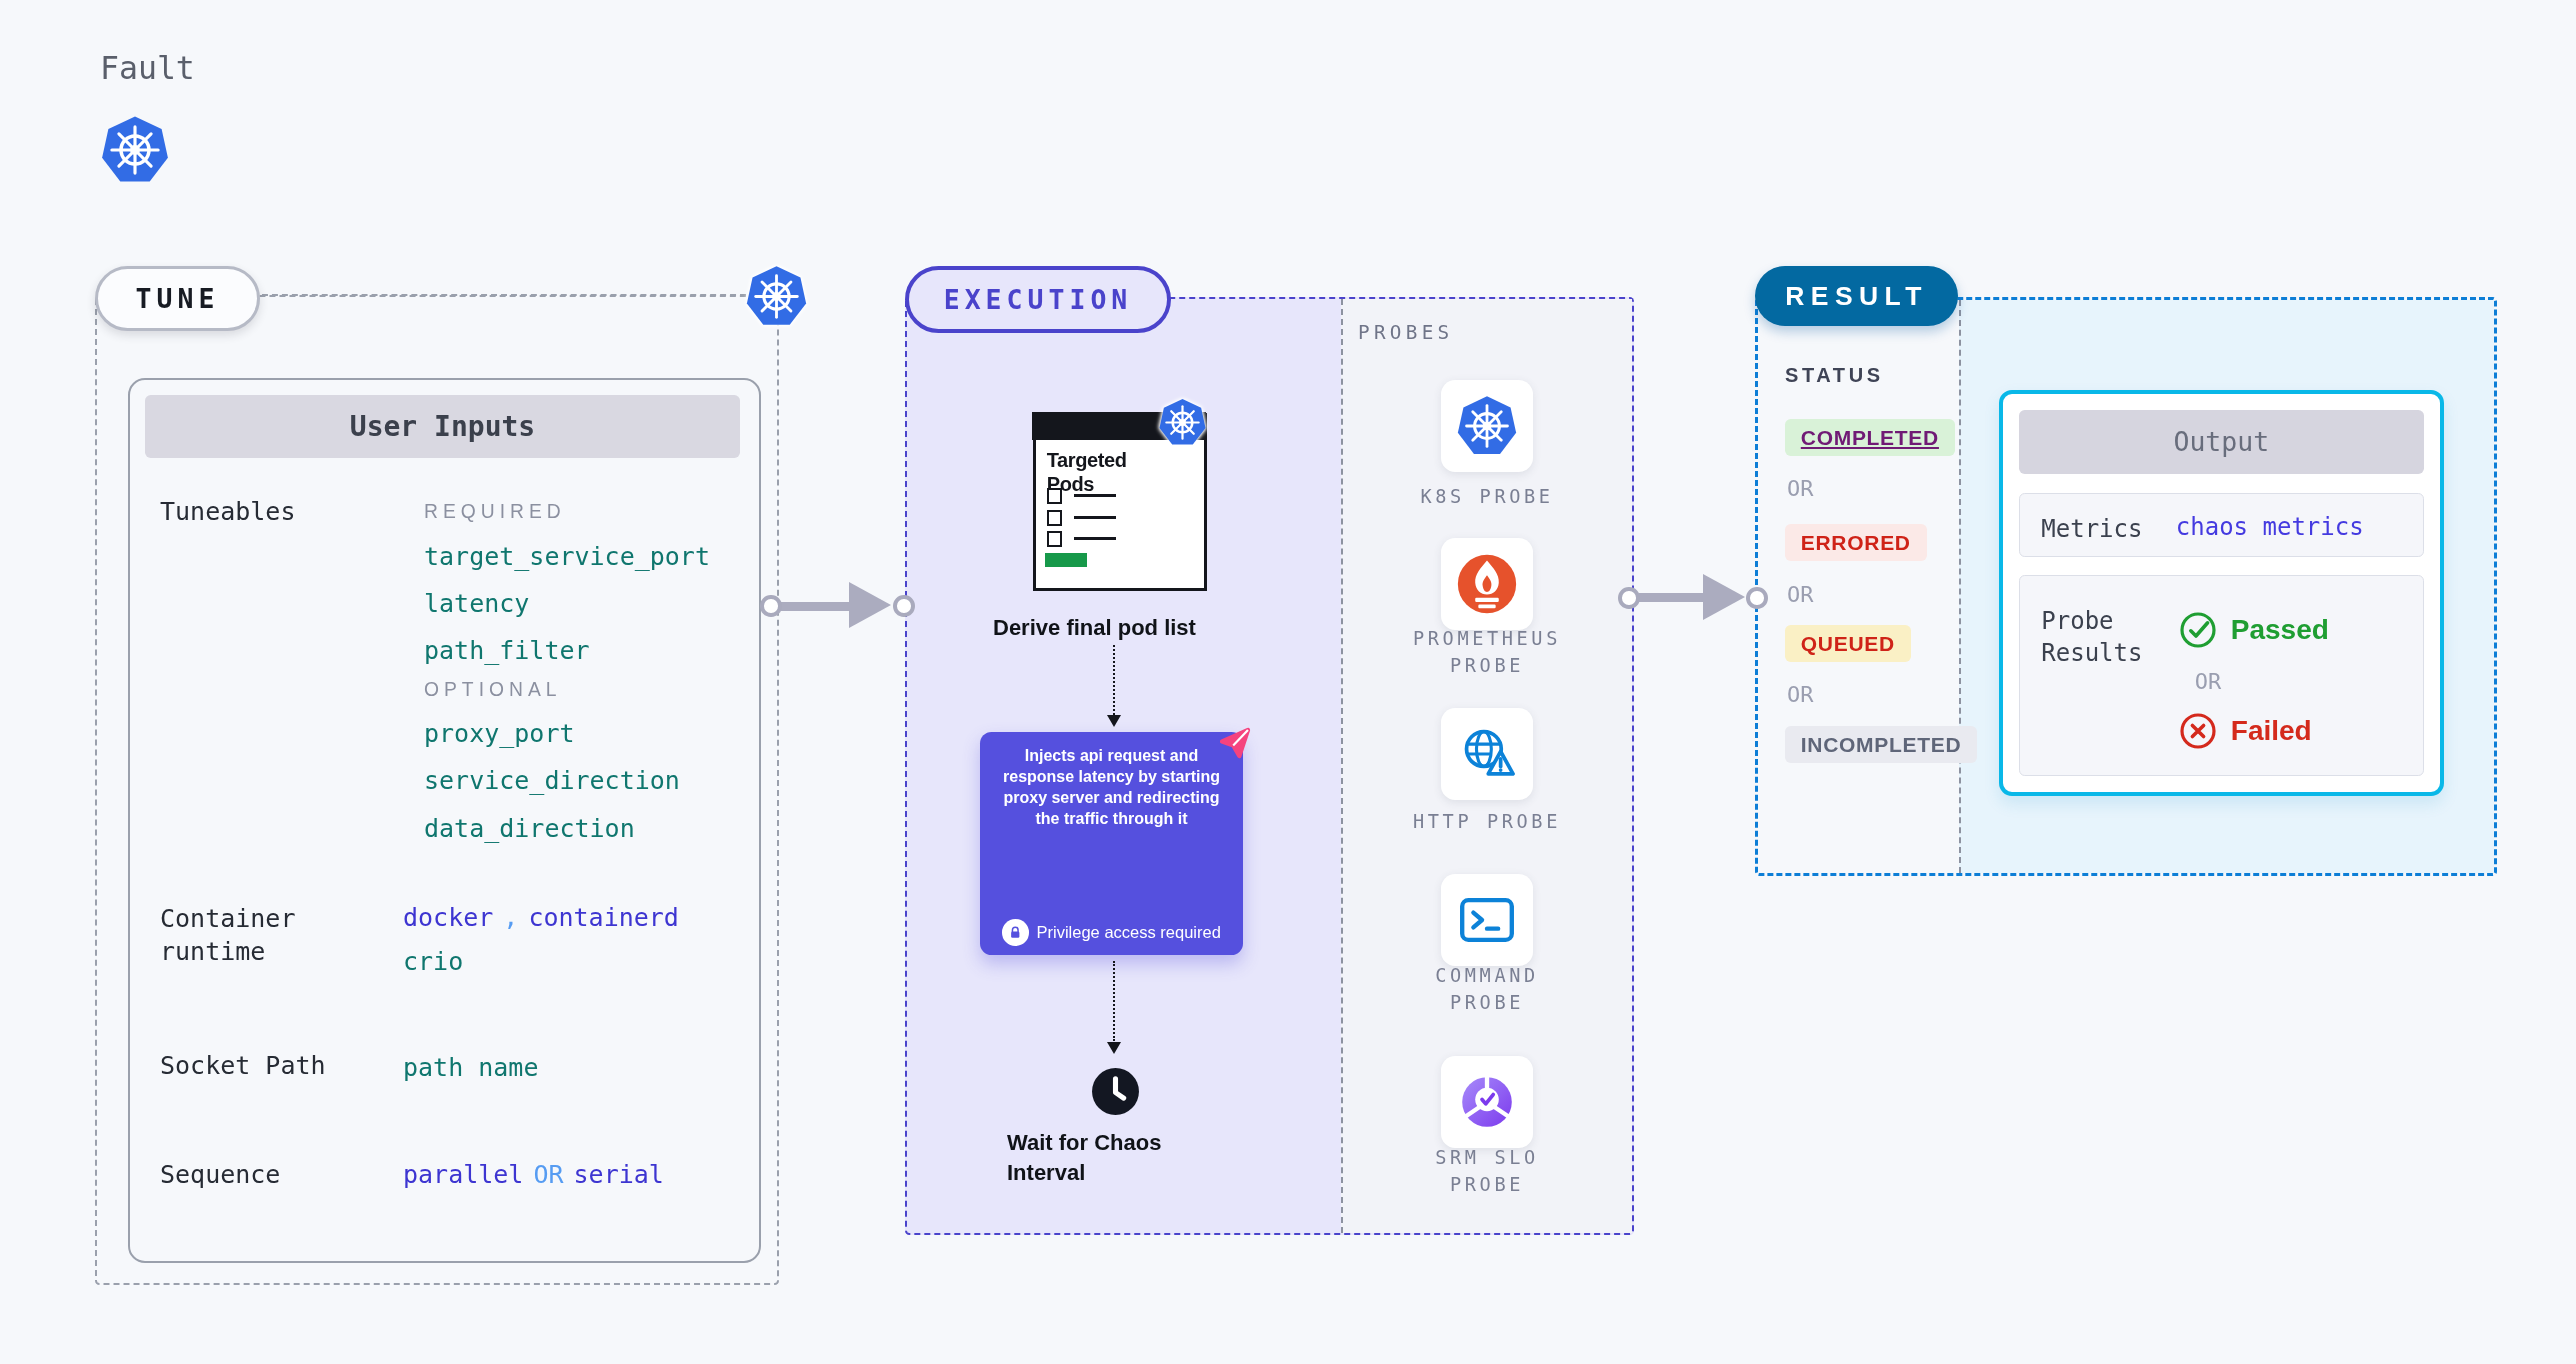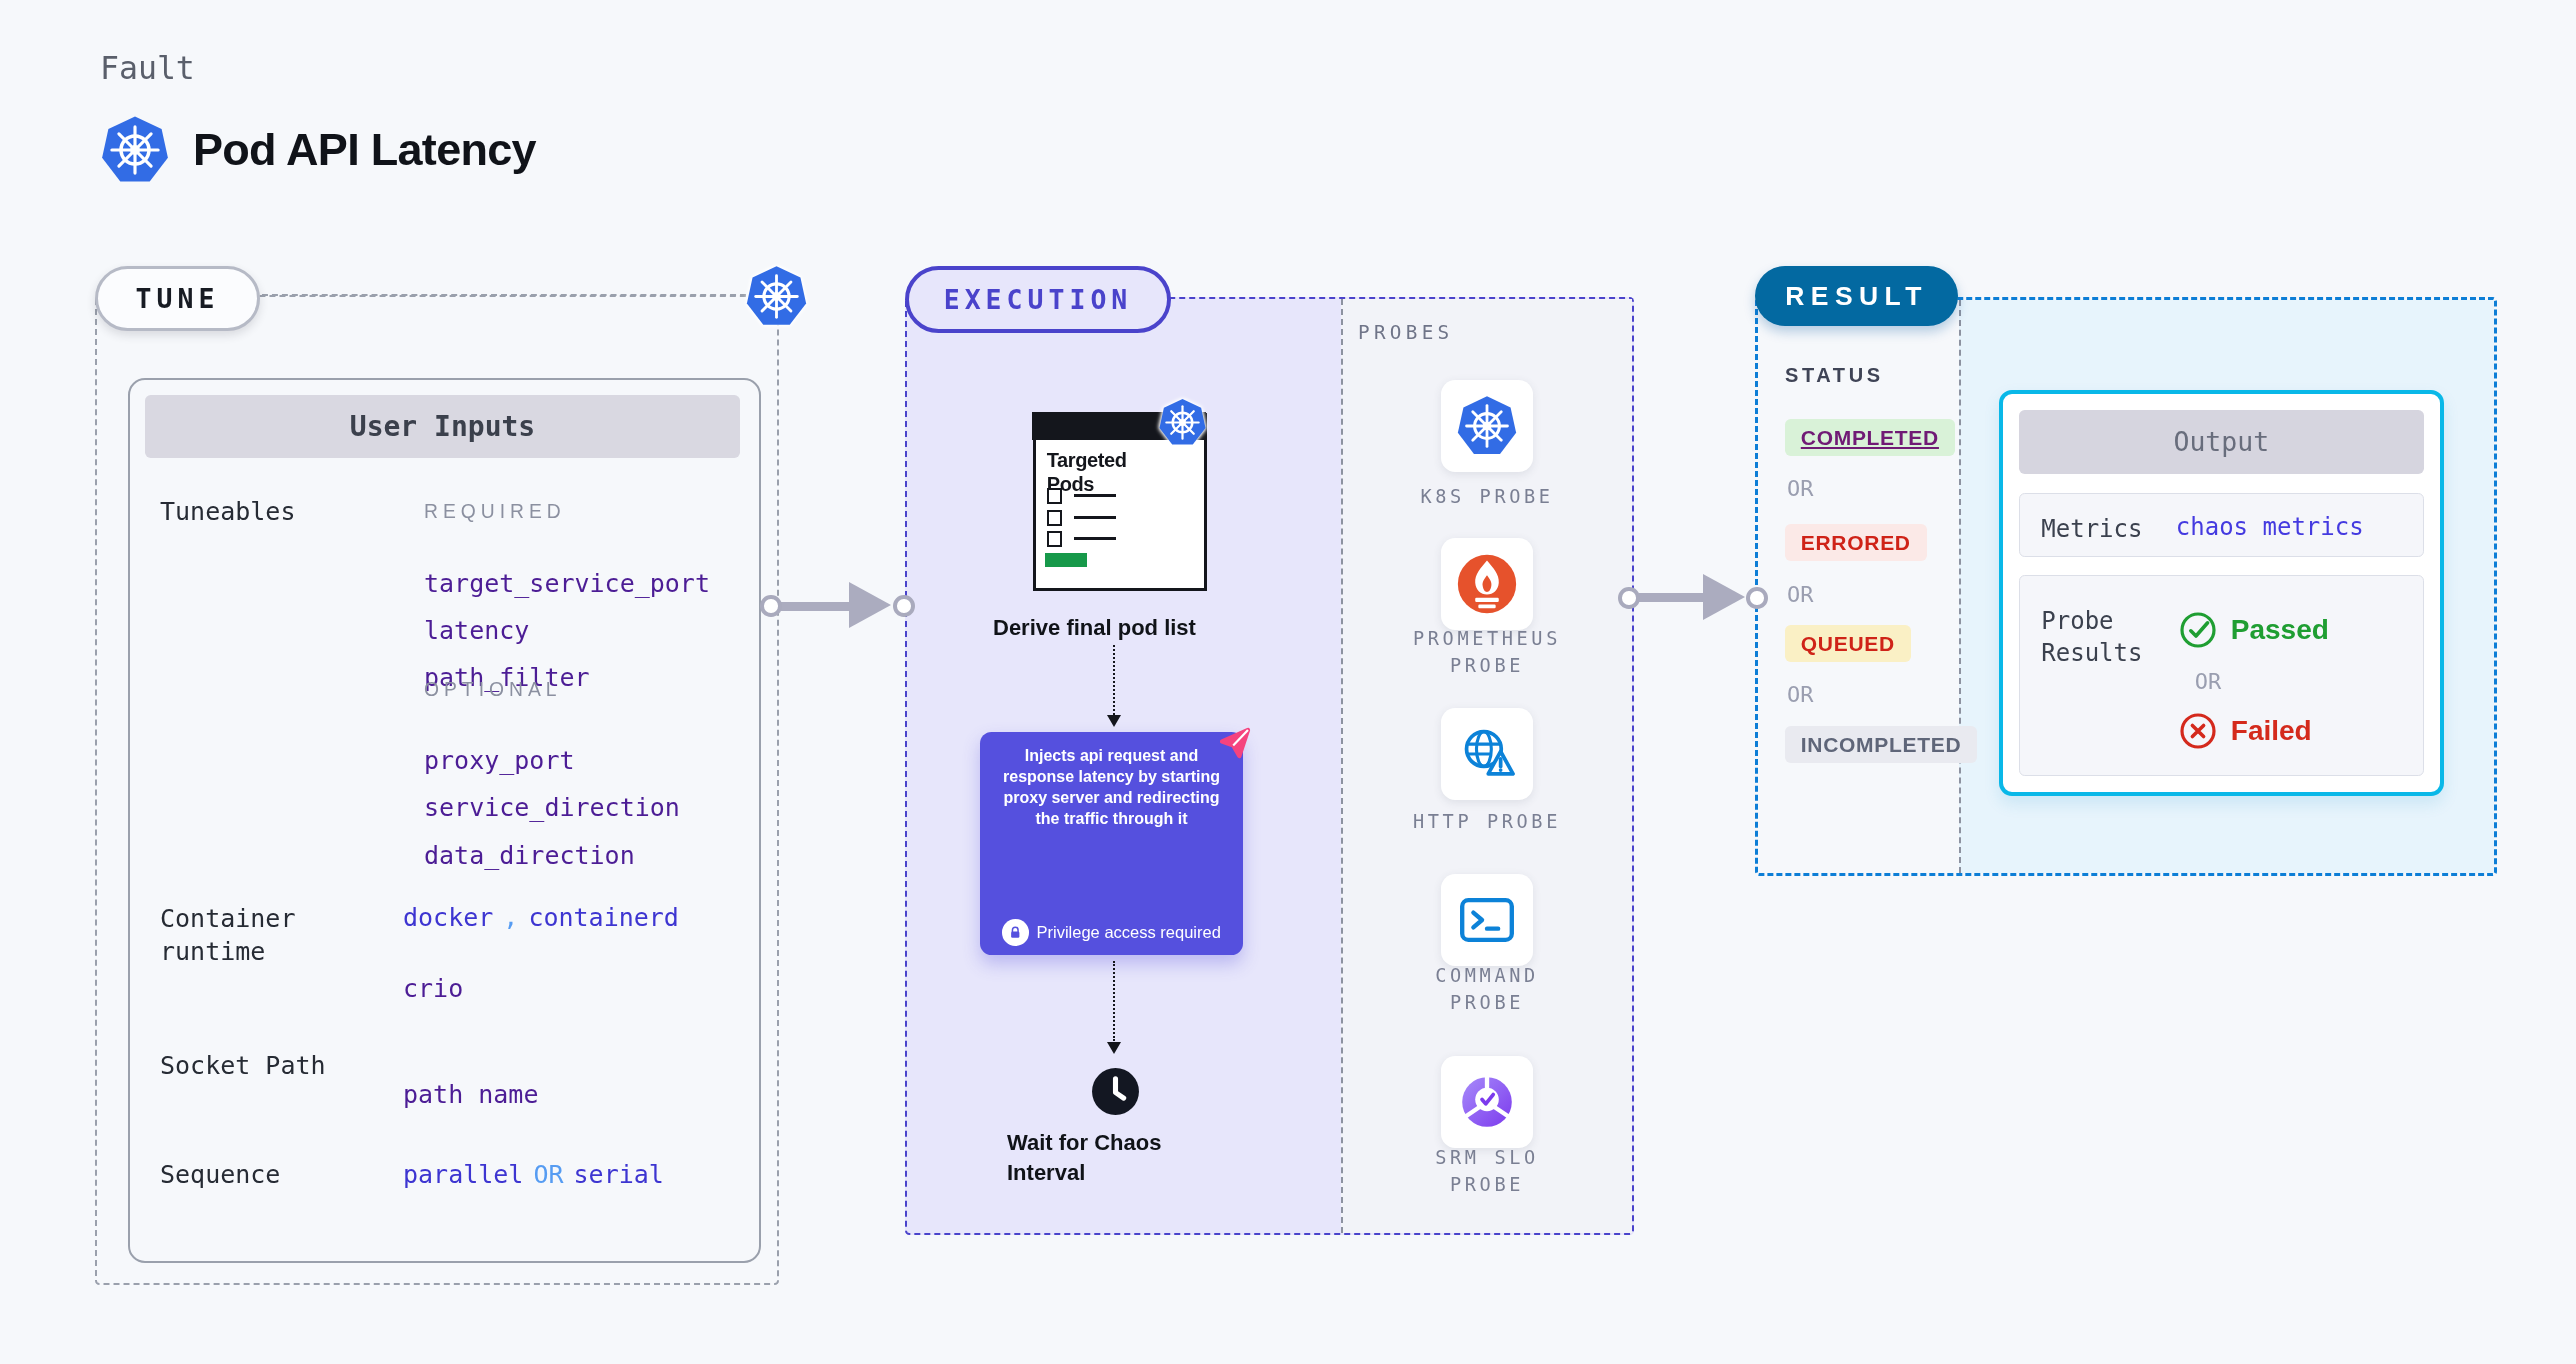--- a/index.html
+++ b/index.html
@@ -41,21 +41,21 @@
 
   
   #user-inputs{left:128px;top:378px;width:629px;height:881px;
         border:2.9px solid #9aa0ac;border-radius:17px;background:#f6f8fb;z-index:3;}
   .ui-inner-box{position:absolute;background:#eff1f7;border:1.4px solid #c9ccd8;border-radius:8.6px;}
   #ui-header{left:145px;top:395px;width:595px;height:63px;background:#d9d8e1;border-radius:5.7px;
         display:flex;align-items:center;justify-content:center;z-index:4;
         font-size:28px;font-weight:bold;color:#3b404c;}
   .field-label{position:absolute;font-size:25px;color:#262b34;z-index:4;line-height:1.3;}
   .muted-cap{position:absolute;font-size:19.3px;letter-spacing:5px;color:#8b90a0;z-index:4;font-weight:500;}
-  .code{position:absolute;font-size:25px;color:#4c1d95;z-index:4;margin-top:27px;}
+  .code{position:absolute;font-size:25px;color:#0f766e;z-index:4;}
   .code-line{position:absolute;z-index:4;font-size:25px;color:#3d35d1;display:flex;gap:10px;}
   .lt-blue{color:#569cf2;}
 
   
   .arrow-shaft{position:absolute;height:9.3px;background:#abacbf;z-index:5;}
   .arrow-head{position:absolute;width:0;height:0;z-index:5;
         border-top:23.6px solid transparent;border-bottom:23.6px solid transparent;
         border-left:42px solid #abacbf;}
   .node-dot{position:absolute;width:21.5px;height:21.5px;border-radius:50%;
         background:#fff;border:4.3px solid #a9aabd;box-sizing:border-box;z-index:7;}
@@ -213,21 +213,20 @@
       <path d="M36 36 L64 64 M64 36 L36 64" stroke="#D4291C" stroke-width="9" stroke-linecap="round"></path>
     </symbol>
   </defs>
 </svg>
 
 <div id="kicker" class="abs mono">Fault</div>
 <div id="page-title-row" class="abs">
   <svg viewBox="0 0 98 98" width="70" height="70">
       <use href="#i-k8s"></use>
     </svg>
-  <span id="page-title">Pod API Latency</span>
 </div>
 
 <div id="tune-box" class="abs"></div>
 <div id="tune-k8s-line" class="abs"></div>
 <div id="tune-pill" class="pill mono">TUNE</div>
 <div class="icon-slot halo" style="left:745px;top:265px;width:63px;height:63px;">
   <svg width="63" height="63" viewBox="0 0 88 88">
       <use href="#i-k8s"></use>
     </svg>
 </div>

